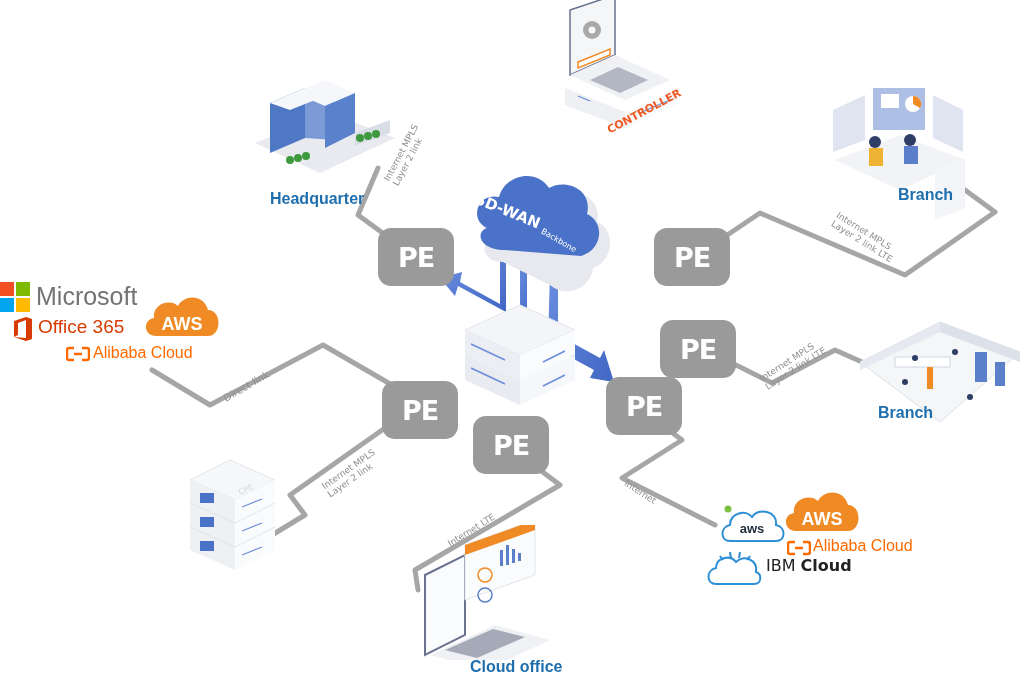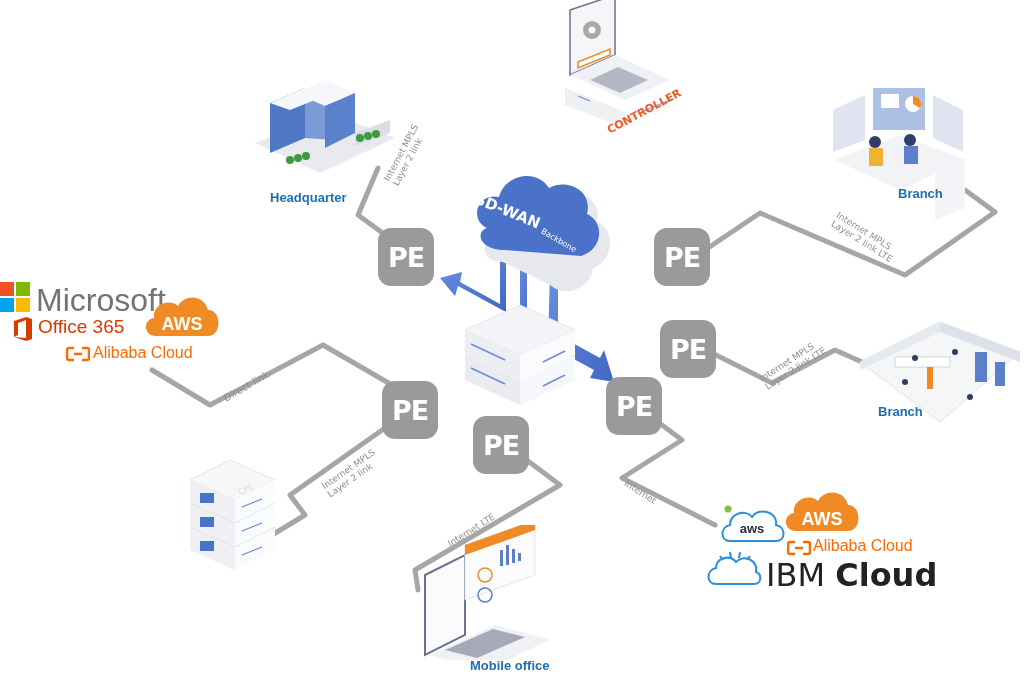--- a/index.html
+++ b/index.html
@@ -1,22 +1,22 @@
 <!DOCTYPE html>
 <html><head>
 <meta charset="utf-8">
 <style>
   html, body { margin: 0; padding: 0; background: #ffffff; }
   body { width: 1024px; height: 680px; position: relative; overflow: hidden;
          font-family: "Liberation Sans", sans-serif; }
   #stage { position: absolute; left: 0; top: 0; width: 1024px; height: 680px; }
-  .pe { position: absolute; width: 56px; height: 58px; border-radius: 13px; background: #9a9a9a;
+  .pe { position: absolute; width: 76px; height: 58px; border-radius: 13px; background: #9a9a9a;
         color: #fff; font-family: "DejaVu Sans", sans-serif; font-weight: bold; font-size: 27px;
         display: flex; align-items: center; justify-content: center; letter-spacing: -1px; }
-  .label-blue { position: absolute; color: #1f6fae; font-weight: bold; font-size: 13px;
+  .label-blue { position: absolute; color: #1f6fae; font-weight: bold; font-size: 16px;
                 font-family: "Liberation Sans", sans-serif; }
   .link-text { position: absolute; color: #8f8f8f; font-size: 9px; line-height: 10px;
                font-family: "DejaVu Sans", sans-serif; transform-origin: left top; white-space: nowrap; }
   .brand { position: absolute; font-family: "Liberation Sans", sans-serif; white-space: nowrap; }
 </style>
 </head>
 <body>
 
 <div id="stage">
 
@@ -196,31 +196,31 @@
     <circle cx="80" cy="70" r="7" fill="none" stroke="#5b7fc8" stroke-width="1.5"></circle>
     <g fill="#5b7fc8">
         <rect x="95" y="25" width="3" height="16"></rect>
         <rect x="101" y="20" width="3" height="20"></rect>
         <rect x="107" y="24" width="3" height="14"></rect>
         <rect x="113" y="28" width="3" height="8"></rect>
       </g>
     <polygon points="25,130 90,100 145,115 80,145" fill="#f0f1f4"></polygon>
     <polygon points="40,125 88,104 120,112 72,133" fill="#a6aab8"></polygon>
   </svg>
-  <div class="label-blue" style="left:470px;top:658px">Mobile office</div>
+  <div class="label-blue" style="left:470px;top:658px">Cloud office</div>
   <div class="link-text" style="left:446px;top:540px;transform:rotate(-32deg)">Internet  LTE</div>
 
   <div>
     <svg width="30" height="30" style="position:absolute;left:0;top:282px">
       <rect x="0" y="0" width="14" height="14" fill="#f25022"></rect>
         <rect x="16" y="0" width="14" height="14" fill="#7fba00"></rect>
       <rect x="0" y="16" width="14" height="14" fill="#00a4ef"></rect>
         <rect x="16" y="16" width="14" height="14" fill="#ffb900"></rect>
     </svg>
-    <div class="brand" style="left:36px;top:282px;font-size:32px;color:#737373">Microsoft</div>
+    <div class="brand" style="left:36px;top:282px;font-size:25px;color:#737373">Microsoft</div>
     <svg width="18" height="24" style="position:absolute;left:14px;top:317px">
       <path d="M0,4 L12,0 L18,2 L18,22 L12,24 L0,20 L12,21 L12,3 L4,6 L4,18 L0,20 Z" fill="#d83b01"></path>
     </svg>
     <div class="brand" style="left:38px;top:316px;font-size:19px;color:#d83b01">Office 365</div>
     <svg width="80" height="48" style="position:absolute;left:142px;top:292px">
       <path d="M14,44 C2,44 0,28 12,26 C10,12 28,6 36,14 C42,2 62,2 66,18 C80,18 80,44 66,44 Z" fill="#f08a24"></path>
       <text x="40" y="38" text-anchor="middle" fill="#fff" font-family="Liberation Sans" font-weight="bold" font-size="18">AWS</text>
     </svg>
     <svg width="24" height="16" style="position:absolute;left:66px;top:346px">
       <path d="M8,2 L3,2 Q1,2 1,4 L1,12 Q1,14 3,14 L8,14 M16,2 L21,2 Q23,2 23,4 L23,12 Q23,14 21,14 L16,14 M8,8 L16,8" fill="none" stroke="#ff6a00" stroke-width="2.5"></path>
@@ -245,21 +245,21 @@
     <div class="brand" style="left:813px;top:537px;font-size:16px;color:#ff6a00">Alibaba Cloud</div>
     <svg width="56" height="40" style="position:absolute;left:706px;top:548px">
       <path d="M10,36 C0,36 0,22 10,20 C10,10 24,6 30,14 C38,6 52,12 50,24 C56,26 56,36 48,36 Z" fill="none" stroke="#2d8fd5" stroke-width="2"></path>
       <g stroke="#2d8fd5" stroke-width="2">
           <line x1="24" y1="4" x2="25" y2="10"></line>
           <line x1="34" y1="4" x2="33" y2="10"></line>
           <line x1="14" y1="8" x2="17" y2="12"></line>
           <line x1="44" y1="8" x2="41" y2="12"></line>
         </g>
     </svg>
-    <div class="brand" style="left:766px;top:556px;font-size:32px;color:#222;font-family:'DejaVu Sans',sans-serif">
+    <div class="brand" style="left:766px;top:556px;font-size:16px;color:#222;font-family:'DejaVu Sans',sans-serif">
       <span>IBM</span>
       <span style="font-weight:bold">Cloud</span>
     </div>
   </div>
   <div class="link-text" style="left:628px;top:478px;transform:rotate(33deg)">Internet</div>
 
   <div class="pe" style="left:378px;top:228px">PE</div>
   <div class="pe" style="left:654px;top:228px">PE</div>
   <div class="pe" style="left:660px;top:320px">PE</div>
   <div class="pe" style="left:382px;top:381px">PE</div>

